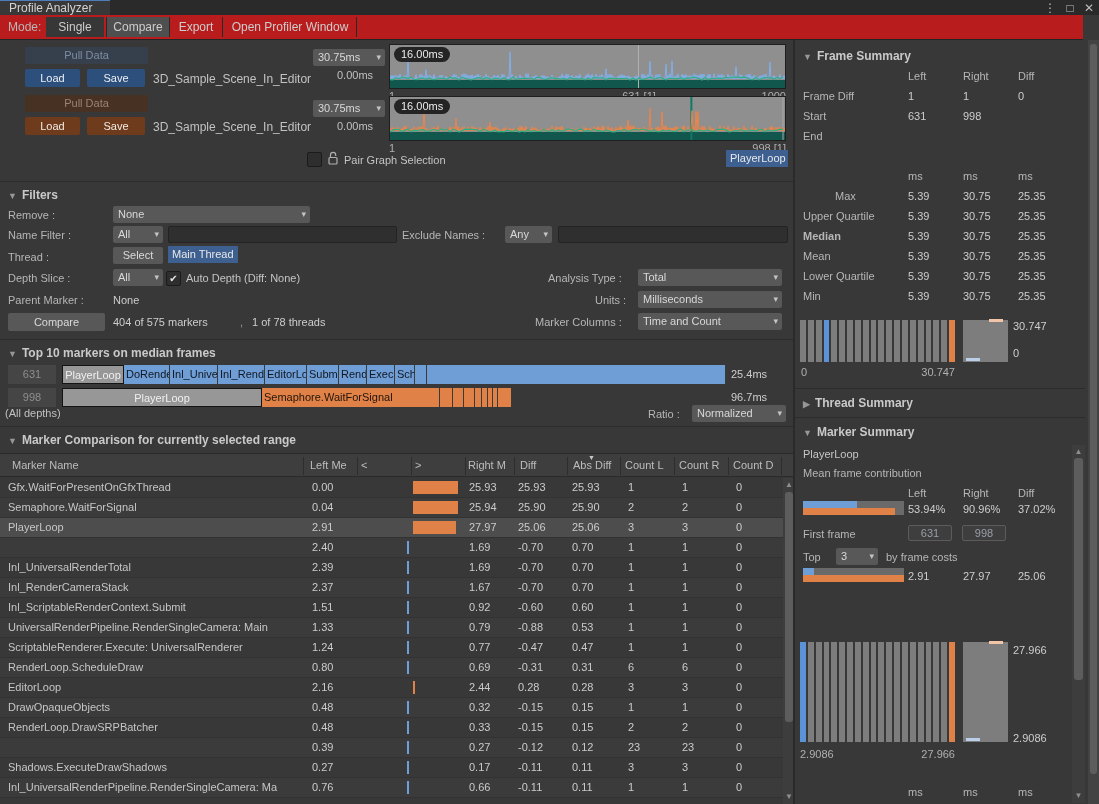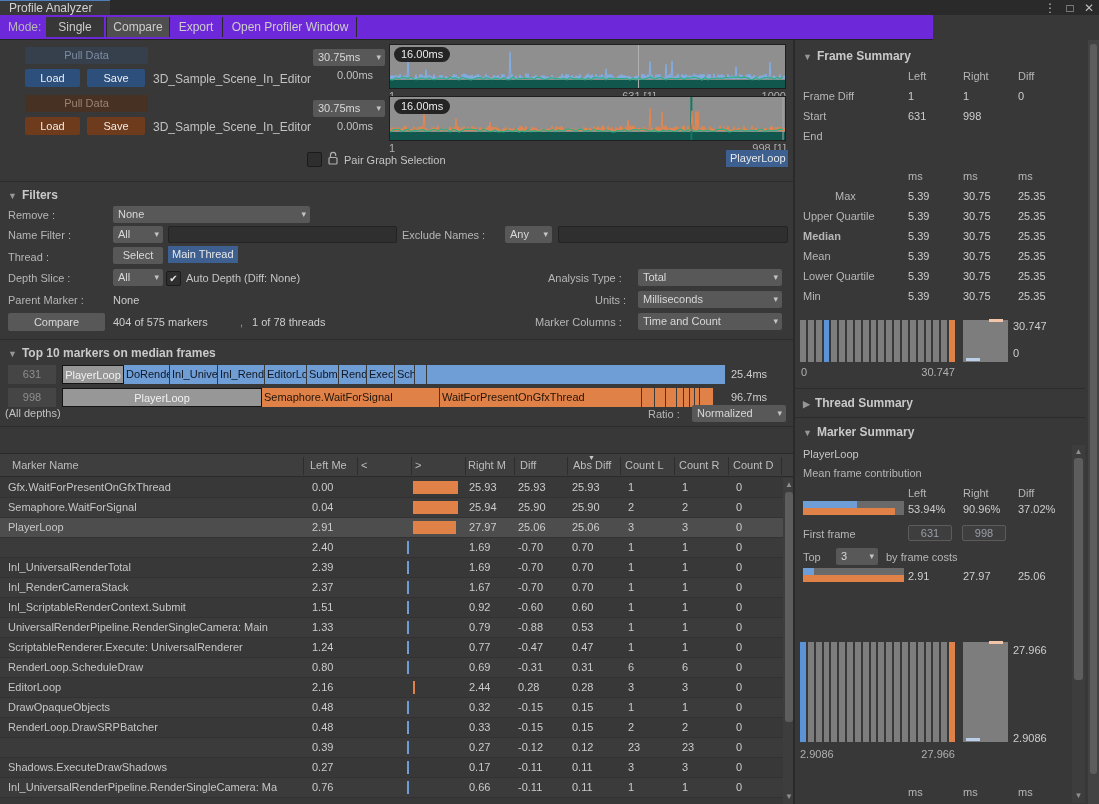--- a/index.html
+++ b/index.html
@@ -53,21 +53,21 @@
   .box .pd{position:absolute;top:-1px;width:14px;height:3px;background:#f2c4a8;}
   .box .bd{position:absolute;bottom:1px;width:14px;height:3px;background:#bccfea;}
   .stk{position:absolute;background:#6a6a6a;}
   .stk .t{height:50%;background:#6f9ed6;}
   .stk .b{height:50%;background:#e08148;}
   .ffbtn{position:absolute;width:44px;height:16px;background:#3e3e3e;border:1px solid #5c5c5c;border-radius:2px;
          color:#989fa8;text-align:center;line-height:15px;box-sizing:border-box;}
   .tabbar{position:absolute;left:0;top:0;width:1099px;height:15px;background:#2a2a2a;}
   .tab{position:absolute;left:0;top:0;width:110px;height:15px;background:#383838;border-top:1px solid #4f7cba;
        color:#d2d2d2;font-size:12px;line-height:14px;padding-left:9px;box-sizing:border-box;}
-  .toolbar{position:absolute;left:0;top:15px;width:933px;height:25px;background:#6d28d9;border-bottom:1px solid #242424;box-sizing:border-box;}
+  .toolbar{position:absolute;left:0;top:15px;width:1083px;height:25px;background:#b91c1c;border-bottom:1px solid #242424;box-sizing:border-box;}
   .tbtn{position:absolute;top:2px;height:20px;line-height:20px;text-align:center;color:#cdcdcd;font-size:12px;}
   .wicon{position:absolute;top:1px;color:#bdbdbd;font-size:12px;width:16px;text-align:center;}
   .sort{position:absolute;left:588px;top:0px;color:#c8c8c8;font-size:7px;}
 </style>
 </head>
 <body>
 
 <div id="win">
 
   <div class="tabbar">
@@ -184,37 +184,37 @@
       <div class="seg b" style="width: 28px;">Exec</div>
       <div class="seg b" style="width: 20px;">Sch</div>
       <div class="seg b" style="width: 12px;"></div>
       <div class="seg b" style="width: 299px;"></div>
     </div>
   <span class="val" style="left:731px;top:368px" id="t10t0">25.4ms</span>
   <span class="fbox" style="left:8px;top:388px" id="t10f1">998</span>
   <div class="t10bar" style="left:62px;top:388px;width:664px" id="t10b1">
       <div class="seg g" style="width: 200px;">PlayerLoop</div>
       <div class="seg o" style="width: 178px;">Semaphore.WaitForSignal</div>
-      <div class="seg o" style="width: 202px;">WaitForPresentOnGfxThread</div>
       <div class="seg o" style="width: 13px;"></div>
       <div class="seg o" style="width: 11px;"></div>
       <div class="seg o" style="width: 11px;"></div>
       <div class="seg o" style="width: 7px;"></div>
       <div class="seg o" style="width: 6px;"></div>
       <div class="seg o" style="width: 3px;"></div>
       <div class="seg o" style="width: 3px;"></div>
       <div class="seg o" style="width: 14px;"></div>
     </div>
   <span class="val" style="left:731px;top:391px" id="t10t1">96.7ms</span>
   <span class="val" style="left:5px;top:407px;color:#c0c0c0">(All depths)</span>
   <span class="lbl" style="left:648px;top:408px">Ratio :</span>
   <span class="dd" style="left:692px;top:405px;width:94px"><span>Normalized</span><span class="dda">▾</span></span>
 
   <div class="sepL" style="top:426px"></div>
 
+  <span class="abs bold" style="left:8px;top:433px"><span class="tri">▼</span><span>Marker Comparison for currently selected range</span></span>
   <div class="thead">
     <span class="hcell" style="left:12px;width:285px">Marker Name</span>
     <span class="hcell" style="left:310px;width:44px">Left Me</span>
     <span class="hcell" style="left:361px;width:20px">&lt;</span>
     <span class="hcell" style="left:415px;width:20px">&gt;</span>
     <span class="hcell" style="left:468px;width:44px">Right M</span>
     <span class="hcell" style="left:520px;width:40px">Diff</span>
     <span class="hcell" style="left:573px;width:44px">Abs Diff</span>
     <span class="sort">▼</span>
     <span class="hcell" style="left:625px;width:48px">Count L</span>

